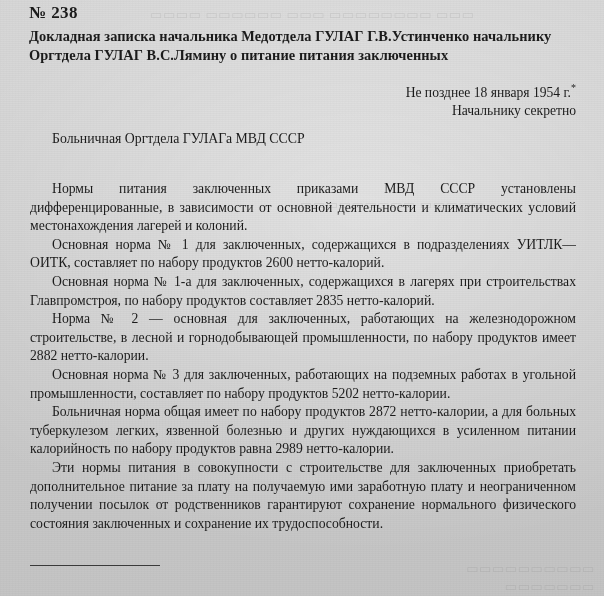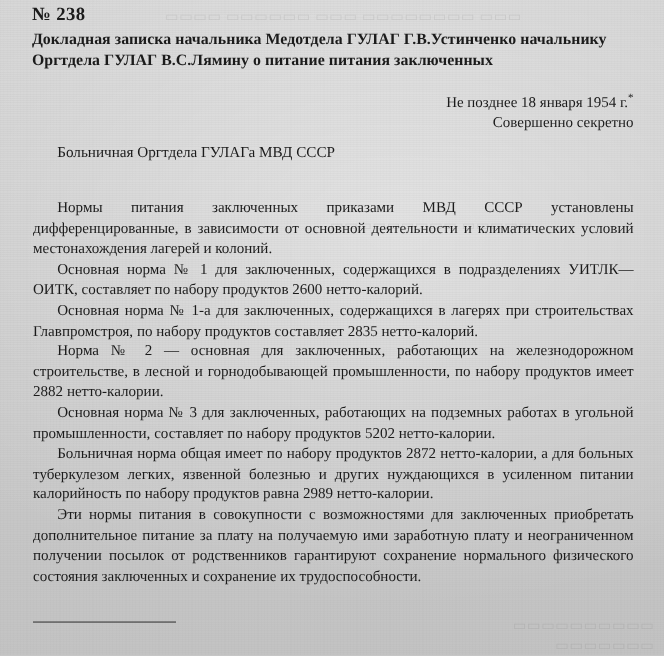--- a/index.html
+++ b/index.html
@@ -150,33 +150,33 @@
 <div class="bleed bleed-c">▭▭▭▭▭▭▭▭▭▭<br>▭▭▭▭▭▭▭</div>
 
 <div class="content">
 
   <div class="doc-number">№ 238</div>
 
   <div class="doc-title">Докладная записка начальника Медотдела ГУЛАГ Г.В.Устинченко начальнику Оргтдела ГУЛАГ В.С.Лямину о питание питания заключенных</div>
 
   <div class="stamp">
     <div class="line"><span>Не позднее 18 января 1954 г.</span><span class="sup-star">*</span></div>
-    <div class="line">Совершенно секретно</div>
+    <div class="line">Начальнику секретно</div>
   </div>
 
   <div class="addressee">
     <div>Больничная Оргтдела ГУЛАГа МВД СССР</div>
   </div>
 
   <div class="body-text">
     <p>Нормы питания заключенных приказами МВД СССР установлены дифференцированные, в зависимости от основной деятельности и климатических условий местонахождения лагерей и колоний.</p>
     <p>Основная норма № 1 для заключенных, содержащихся в подразделениях УИТЛК—ОИТК, составляет по набору продуктов 2600 нетто-калорий.</p>
     <p>Основная норма № 1-а для заключенных, содержащихся в лагерях при строительствах Главпромстроя, по набору продуктов составляет 2835 нетто-калорий.</p>
     <p>Норма № 2 — основная для заключенных, работающих на железнодорожном строительстве, в лесной и горнодобывающей промышленности, по набору продуктов имеет 2882 нетто-калории.</p>
     <p>Основная норма № 3 для заключенных, работающих на подземных работах в угольной промышленности, составляет по набору продуктов 5202 нетто-калории.</p>
     <p>Больничная норма общая имеет по набору продуктов 2872 нетто-калории, а для больных туберкулезом легких, язвенной болезнью и других нуждающихся в усиленном питании калорийность по набору продуктов равна 2989 нетто-калории.</p>
-    <p>Эти нормы питания в совокупности с возможностями для заключенных приобретать дополнительное питание за плату на получаемую ими заработную плату и неограниченном получении посылок от родственников гарантируют сохранение нормального физического состояния заключенных и сохранение их трудоспособности.</p>
+    <p>Эти нормы питания в совокупности с строительстве для заключенных приобретать дополнительное питание за плату на получаемую ими заработную плату и неограниченном получении посылок от родственников гарантируют сохранение нормального физического состояния заключенных и сохранение их трудоспособности.</p>
   </div>
 
   <div class="footnote-rule"></div>
 
 
 </div>
 
 </body></html>

